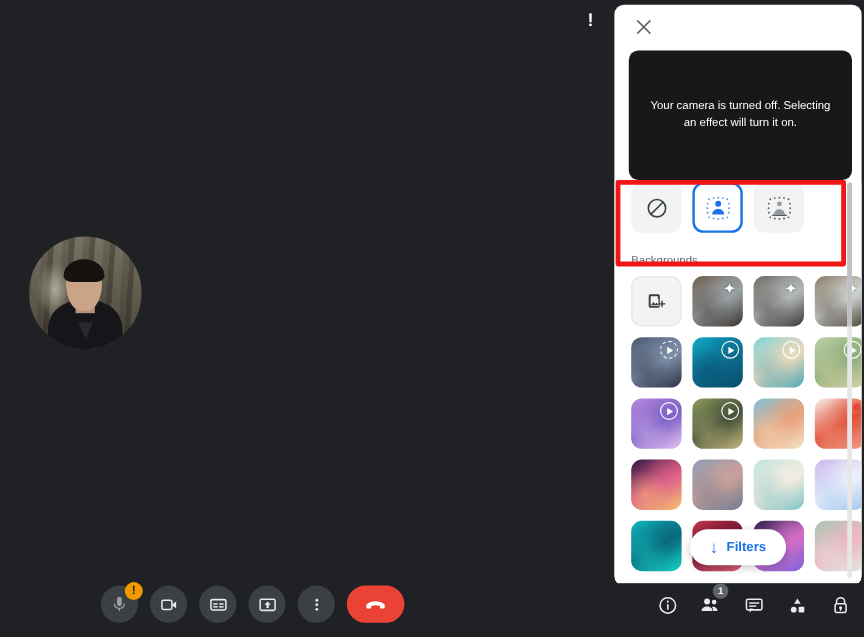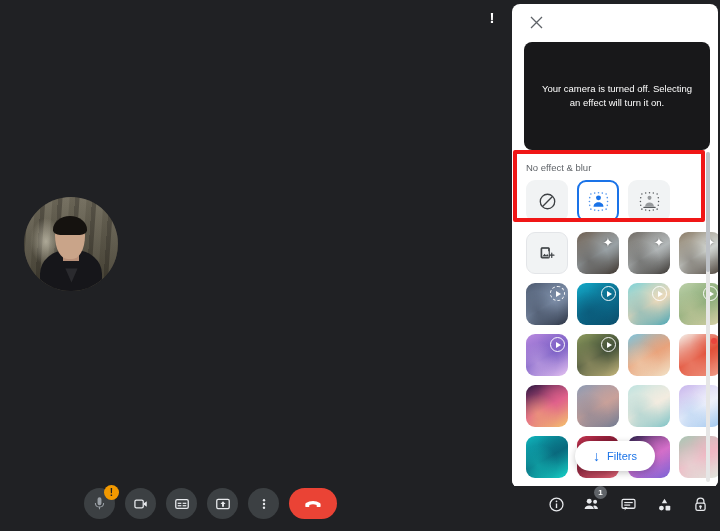--- a/index.html
+++ b/index.html
@@ -256,21 +256,21 @@
     width: 80px; height: 30px;
     background: #fff;
     border-radius: 16px;
     box-shadow: 0 2px 7px rgba(0,0,0,.22);
     display: flex; align-items: center; justify-content: center;
     gap: 7px;
     z-index: 45;
     cursor: pointer;
   }
   .filters-pill .arrow { color: #1a73e8; font-size: 14px; line-height: 1; }
-  .filters-pill .flabel { color: #1a73e8; font-size: 11px; font-weight: 400; }
+  .filters-pill .flabel { color: #1a73e8; font-size: 11px; font-weight: 700; }
 
   
   .panel-scrollbar {
     position: absolute;
     left: 706px; top: 152px;
     width: 4px; height: 330px;
     background: #e6e6e6;
     border-radius: 3px;
     z-index: 42;
   }
@@ -386,21 +386,20 @@
         </svg>
       </div>
     </div>
 
     <div class="preview">
       <div class="preview-text">Your camera is turned off. Selecting an effect will turn it on.</div>
     </div>
 
     <div class="scroll-area">
 
-      <div class="sec-label">No effect &amp; blur</div>
 
       <div class="blur-row">
         <div class="blur-tile">
           <svg width="19" height="19" viewBox="0 0 20 20" aria-hidden="true">
             <circle cx="10" cy="10" r="7.6" fill="none" stroke="#3c4043" stroke-width="1.4"></circle>
             <line x1="4.8" y1="15.2" x2="15.2" y2="4.8" stroke="#3c4043" stroke-width="1.4"></line>
           </svg>
         </div>
         <div class="blur-tile selected">
           <svg width="21" height="21" viewBox="0 0 22 22" aria-hidden="true">
@@ -450,20 +449,21 @@
                 <circle cx="7" cy="20" r="0.8"></circle>
               <circle cx="11" cy="20.4" r="0.8"></circle>
                 <circle cx="15" cy="20" r="0.8"></circle>
               <circle cx="19" cy="19" r="0.8"></circle>
               <rect x="4.5" y="16.6" width="13" height="1.2" rx=".6"></rect>
             </g>
           </svg>
         </div>
       </div>
 
+      <div class="sec-label bg">Backgrounds</div>
 
       <div class="bg-grid" id="bg-grid">
         <div class="bg-tile upload">
           <svg width="17" height="17" viewBox="0 0 20 20" aria-hidden="true">
             <path d="M2.5 3.2h9.6v4.1h-1.3V4.5H3.8v9.3h7v1.3H2.5z" fill="#3c4043"></path>
             <rect x="2.5" y="3.2" width="9.6" height="12" rx="1.2" fill="none" stroke="#3c4043" stroke-width="1.3"></rect>
             <path d="M4.2 13.2l2.4-3 1.7 2.1 1.3-1.6 2 2.5z" fill="#3c4043"></path>
             <path d="M15 9.4v5.2M12.4 12h5.2" stroke="#3c4043" stroke-width="1.4" stroke-linecap="round"></path>
           </svg>
         </div>

